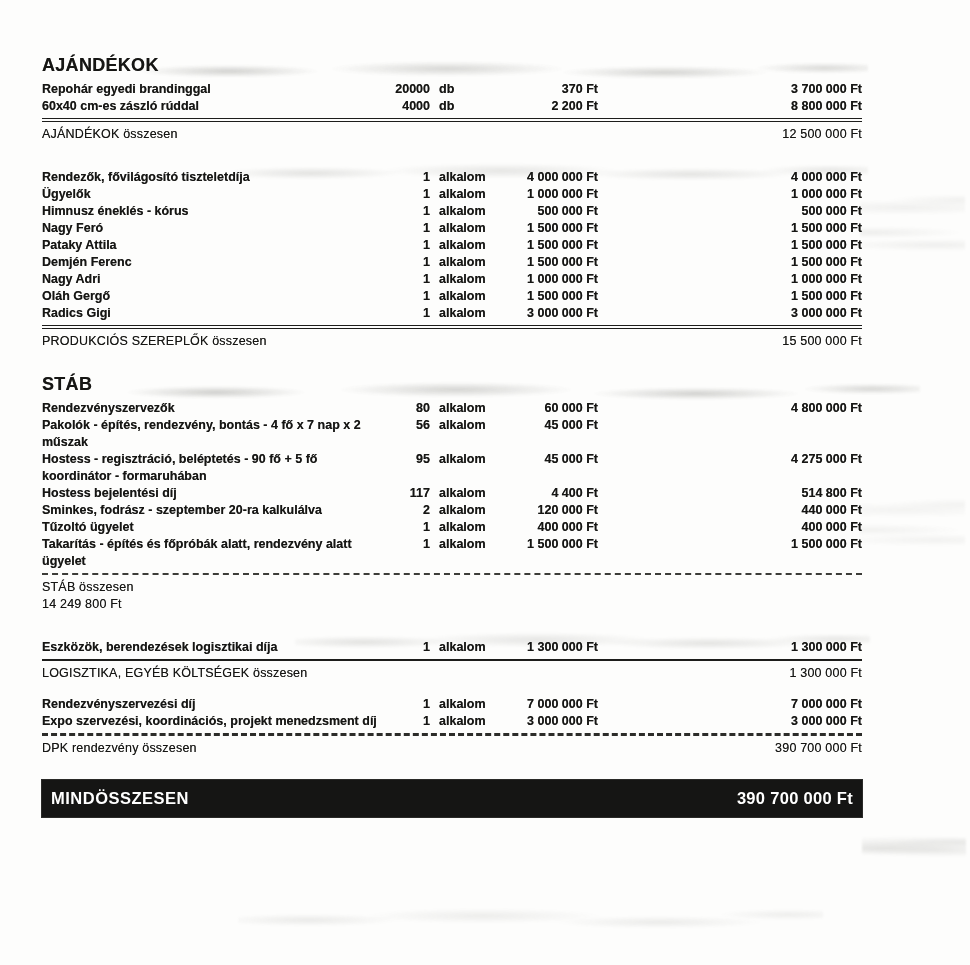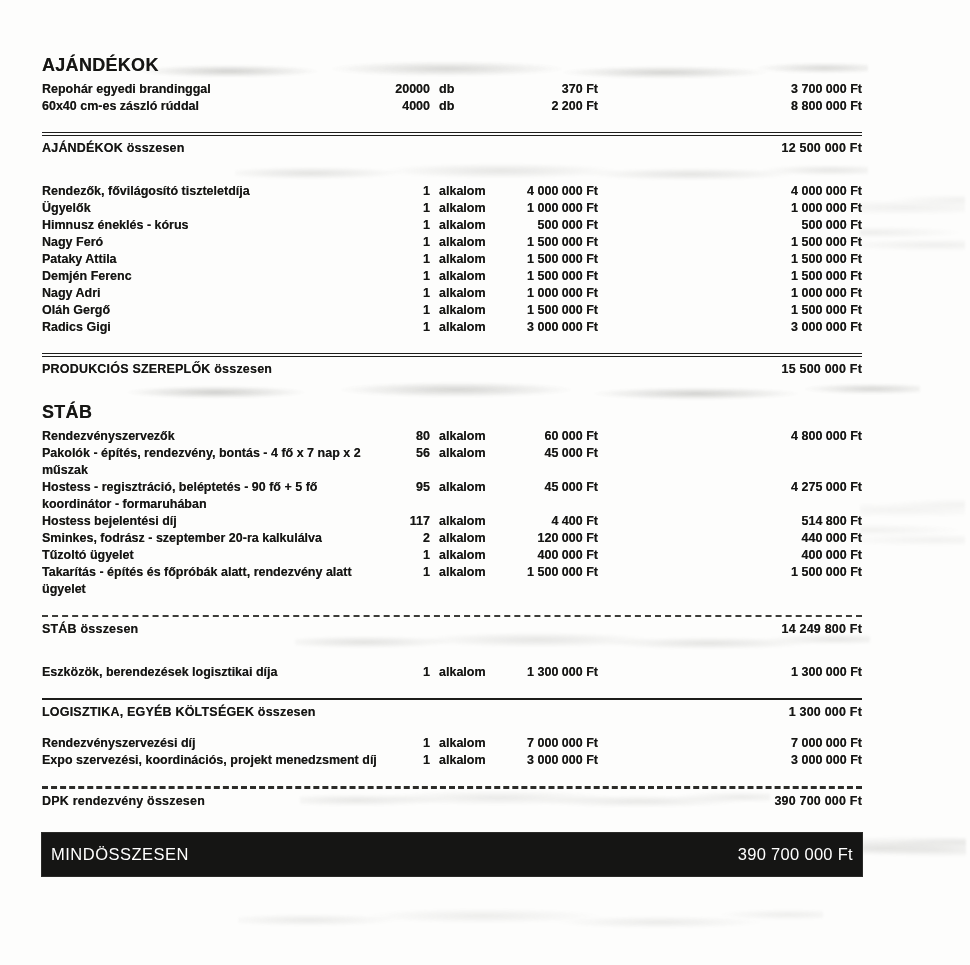--- a/index.html
+++ b/index.html
@@ -21,32 +21,32 @@
   .row {
     display:grid; grid-template-columns:340px 48px 68px 100px 1fr;
     align-items:start; font-size:12.5px; font-weight:bold; line-height:17px;
   }
   .c-qty   { text-align:right; }
   .c-unit  { padding-left:9px; }
   .c-price { text-align:right; }
   .c-total { text-align:right; }
   .subtotal {
     display:flex; justify-content:space-between;
-    margin-top:17px; padding-top:4px;
-    font-size:12.5px; font-weight:bold; line-height:17px; letter-spacing:.2px;
+    margin-top:3px; padding-top:4px;
+    font-size:12.5px; font-weight:normal; line-height:17px; letter-spacing:.2px;
   }
   .rule-double { border-top:4px double #1d1d1b; }
-  .rule-dashed { border-top:2px dashed #3c3c38; }
+  .rule-dashed { border-top:2px dashed #3c3c38;flex-direction:column; }
   .rule-solid  { border-top:2px solid #1d1d1b; }
   .rule-dashed-bold { border-top:3px dashed #2c2c29; }
   .tail { margin-top:-12px; margin-bottom:0; }
   .grand-bar {
-    margin-top:23px; height:43px; background:#151514;
+    margin-top:23px; height:37px; background:#151514;
     color:#ffffff; display:flex; justify-content:space-between; align-items:center;
-    padding:0 9px; font-size:16.5px; font-weight:normal; letter-spacing:.5px;
+    padding:0 9px; font-size:16.5px; font-weight:bold; letter-spacing:.5px;
     box-shadow:0 0 0 1px #2a2a28;
   }
   .grand-bar .gb-value { letter-spacing:.3px; }
   
   .noise {
     position:absolute; z-index:1; filter:blur(1.3px); border-radius:5px; pointer-events:none;
     background:
       radial-gradient(ellipse 130px 9px at 12% 55%, rgba(112,112,106,.38), transparent 70%),
       radial-gradient(ellipse 170px 11px at 42% 45%, rgba(112,112,106,.33), transparent 70%),
       radial-gradient(ellipse 150px 9px at 72% 60%, rgba(112,112,106,.36), transparent 70%),

